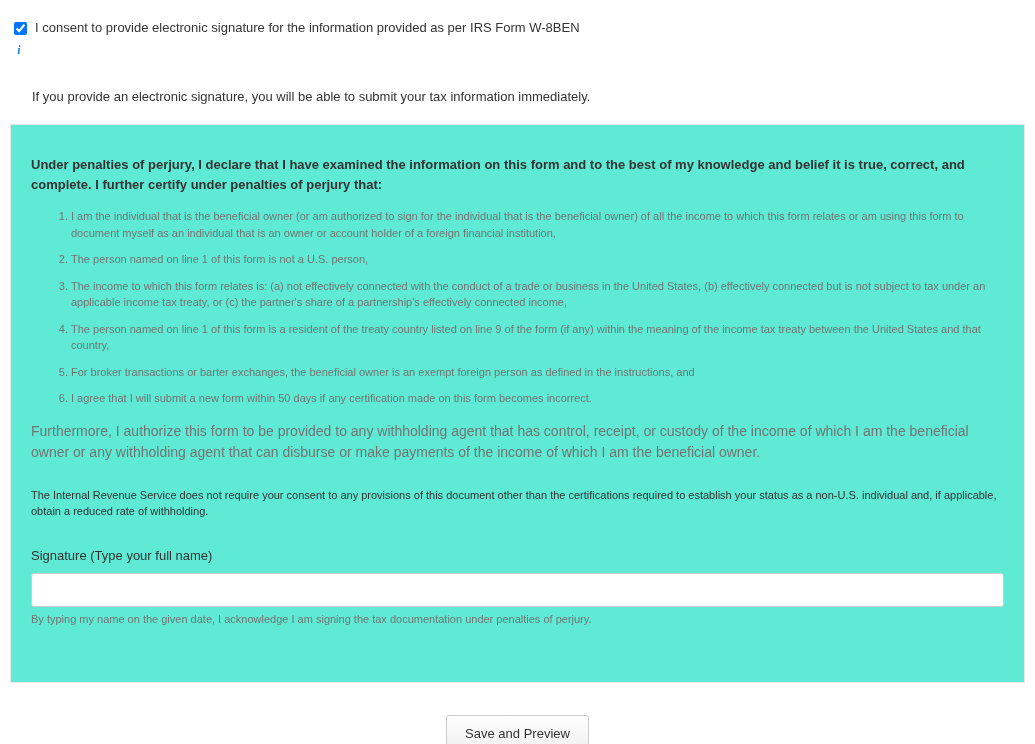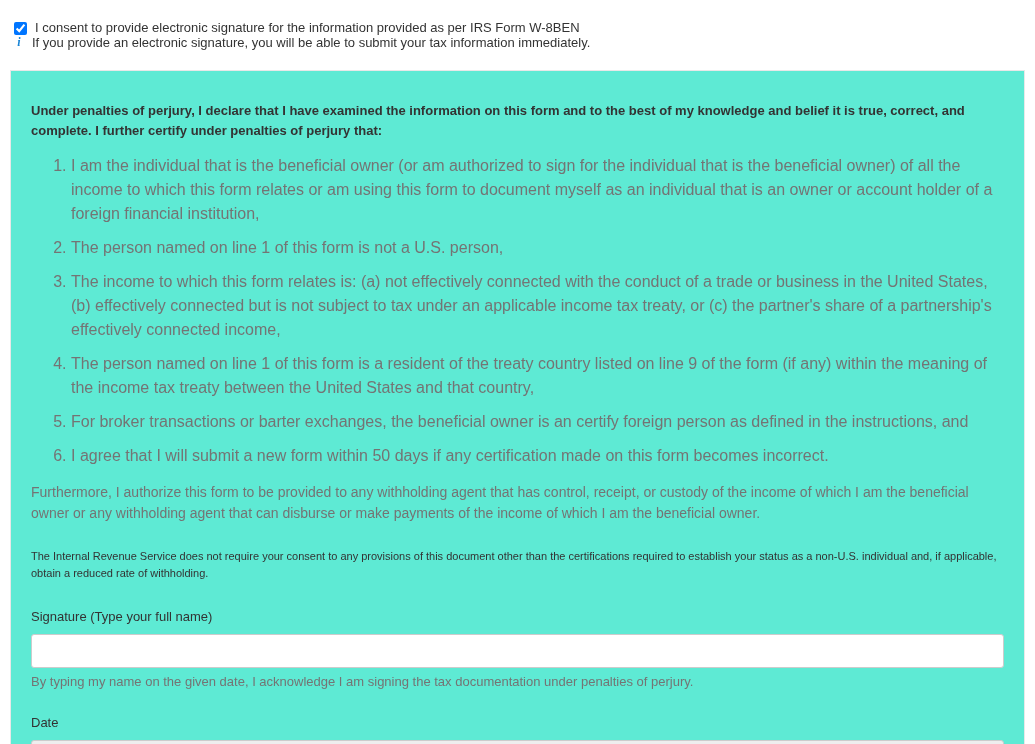--- a/index.html
+++ b/index.html
@@ -11,20 +11,21 @@
       font-family: -apple-system, BlinkMacSystemFont, "Segoe UI", Helvetica, Arial, sans-serif;
       font-size: 13px;
       color: #333;
       background: #fff;
       padding: 20px 10px;
       width: 1035px;
     }
     .consent-row {
       display: flex;
       align-items: center;
+      margin-bottom: 8px;
       padding-left: 4px;
     }
     .consent-row input[type="checkbox"] {
       margin-right: 8px;
       margin-top: 1px;
     }
     .consent-label {
       color: #333;
       font-size: 13px;
     }
@@ -40,20 +41,21 @@
       font-family: Georgia, serif;
       font-weight: bold;
       margin-right: 8px;
       font-size: 12px;
       width: 10px;
       text-align: center;
     }
     .info-text {
       color: #333;
       font-size: 13px;
+      margin-top: 46px;
     }
     .panel {
       background: #5eead4;
       border: 1px solid #e8e8e8;
       border-radius: 0;
       padding: 30px 20px 20px 20px;
     }
     .declaration {
       font-weight: bold;
       color: #333;
@@ -61,21 +63,21 @@
       line-height: 1.5;
       margin-bottom: 14px;
     }
     .cert-list {
       list-style: decimal;
       padding-left: 40px;
       margin-bottom: 14px;
     }
     .cert-list li {
       color: #747474;
-      font-size: 16px;
+      font-size: 11px;
       line-height: 1.5;
       margin-bottom: 10px;
     }
     .furthermore {
       color: #747474;
       font-size: 14px;
       line-height: 1.5;
       margin-bottom: 24px;
     }
     .irs-notice {
@@ -100,23 +102,23 @@
       font-size: 13px;
       background: #fff;
       height: 34px;
     }
     .text-input[readonly] {
       background: #eee;
       color: #555;
     }
     .help-text {
       color: #747474;
-      font-size: 13px;
+      font-size: 11px;
       margin-top: 6px;
-      margin-bottom: 26px;
+      margin-bottom: 37px;
     }
     .date-section {
       margin-bottom: 4px;
     }
     .button-row {
       text-align: center;
       margin-top: 32px;
     }
     .btn-save {
       background: linear-gradient(to bottom, #fefefe, #f0f0f0);
@@ -142,33 +144,29 @@
 </div>
 
 <div class="panel">
   <p class="declaration">Under penalties of perjury, I declare that I have examined the information on this form and to the best of my knowledge and belief it is true, correct, and complete. I further certify under penalties of perjury that:</p>
 
   <ol class="cert-list">
     <li>I am the individual that is the beneficial owner (or am authorized to sign for the individual that is the beneficial owner) of all the income to which this form relates or am using this form to document myself as an individual that is an owner or account holder of a foreign financial institution,</li>
     <li>The person named on line 1 of this form is not a U.S. person,</li>
     <li>The income to which this form relates is: (a) not effectively connected with the conduct of a trade or business in the United States, (b) effectively connected but is not subject to tax under an applicable income tax treaty, or (c) the partner's share of a partnership's effectively connected income,</li>
     <li>The person named on line 1 of this form is a resident of the treaty country listed on line 9 of the form (if any) within the meaning of the income tax treaty between the United States and that country,</li>
-    <li>For broker transactions or barter exchanges, the beneficial owner is an certify foreign person as defined in the instructions, and</li>
+    <li>For broker transactions or barter exchanges, the beneficial owner is an exempt foreign person as defined in the instructions, and</li>
     <li>I agree that I will submit a new form within 50 days if any certification made on this form becomes incorrect.</li>
   </ol>
 
   <p class="furthermore">Furthermore, I authorize this form to be provided to any withholding agent that has control, receipt, or custody of the income of which I am the beneficial owner or any withholding agent that can disburse or make payments of the income of which I am the beneficial owner.</p>
 
   <p class="irs-notice">The Internal Revenue Service does not require your consent to any provisions of this document other than the certifications required to establish your status as a non-U.S. individual and, if applicable, obtain a reduced rate of withholding.</p>
 
   <label class="field-label">Signature (Type your full name)</label>
   <input type="text" class="text-input" value="" style="">
   <p class="help-text">By typing my name on the given date, I acknowledge I am signing the tax documentation under penalties of perjury.</p>
 
-  <div class="date-section">
-    <label class="field-label">Date</label>
-    <input type="text" class="text-input" readonly="" value="11-15-2018" style="">
-  </div>
 </div>
 
 <div class="button-row">
   <button class="btn-save">Save and Preview</button>
 </div>
 
 </body></html>

